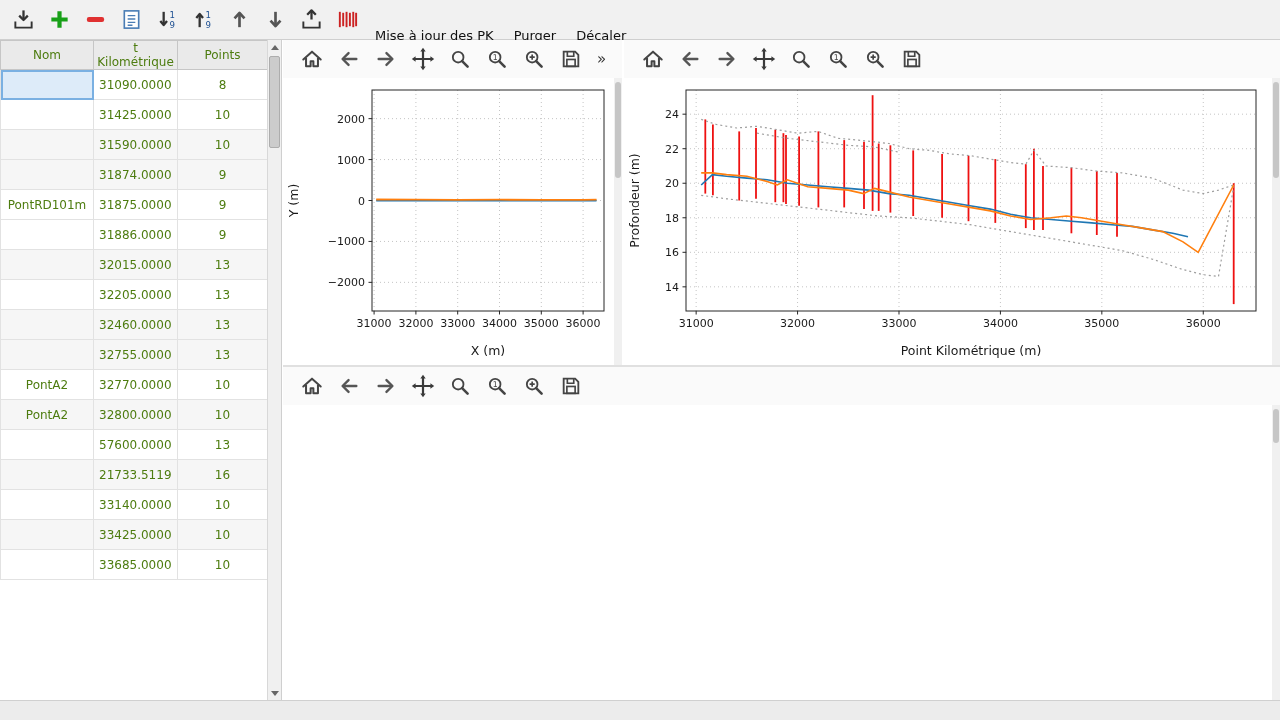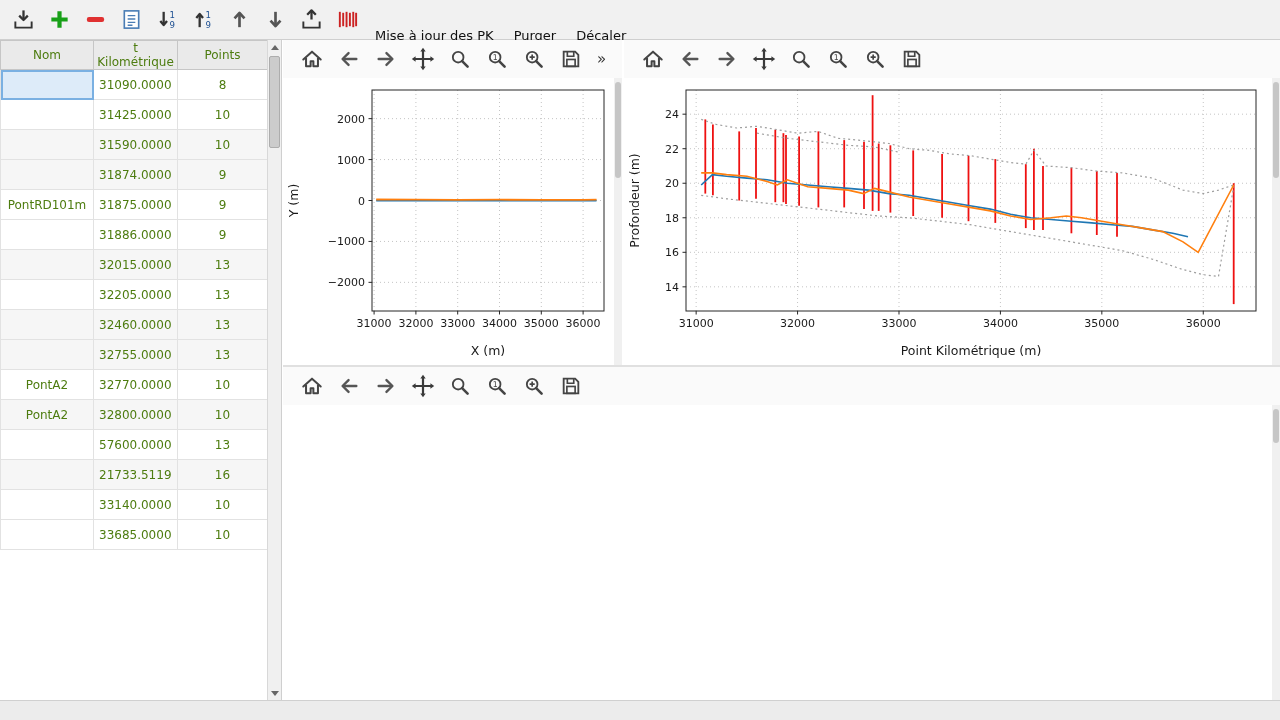--- a/index.html
+++ b/index.html
@@ -213,20 +213,25 @@
             <td class="col-points">13</td>
           </tr>
           <tr class="alt">
             <td class="col-nom"></td>
             <td class="col-pk">21733.5119</td>
             <td class="col-points">16</td>
           </tr>
           <tr>
             <td class="col-nom"></td>
             <td class="col-pk">33140.0000</td>
+            <td class="col-points">10</td>
+          </tr>
+          <tr class="alt">
+            <td class="col-nom"></td>
+            <td class="col-pk">33425.0000</td>
             <td class="col-points">10</td>
           </tr>
           <tr>
             <td class="col-nom"></td>
             <td class="col-pk">33685.0000</td>
             <td class="col-points">10</td>
           </tr>
         </tbody>
     </table>
     <div class="vscroll">

